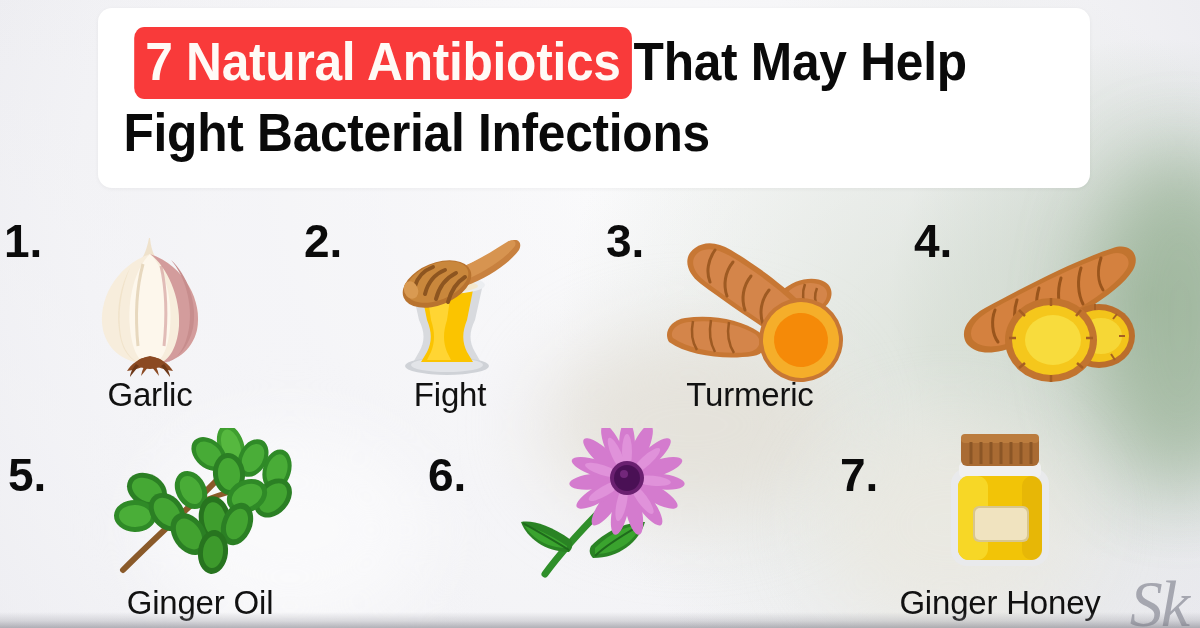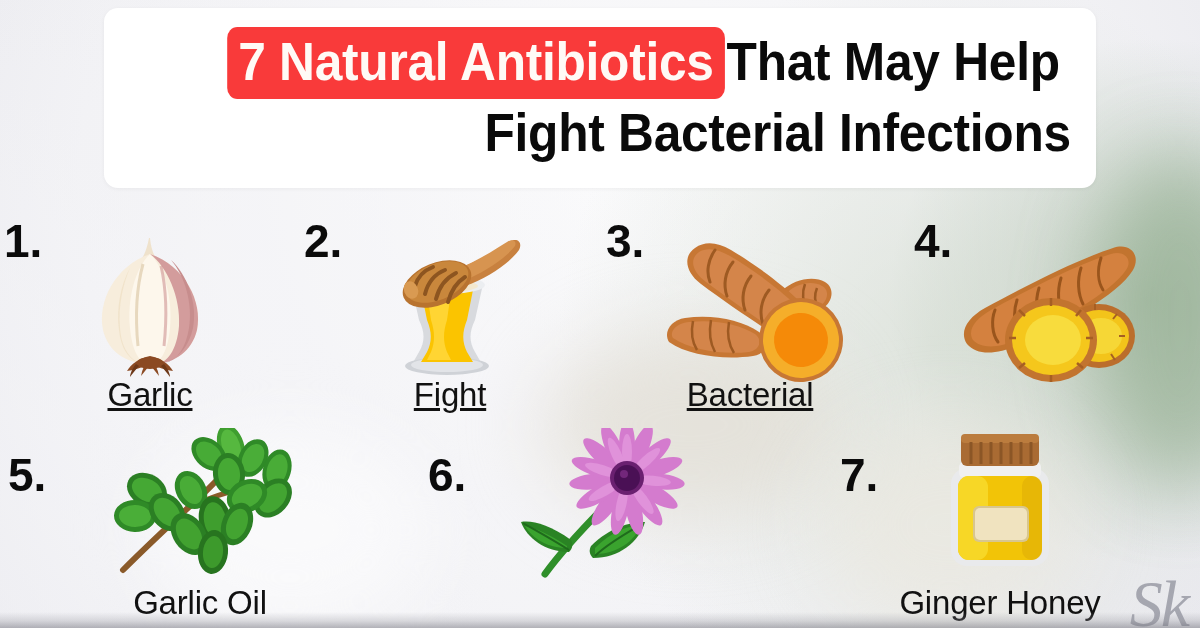--- a/index.html
+++ b/index.html
@@ -25,24 +25,24 @@
 
   
   .bottom-shade{
     position:absolute;left:0;bottom:0;width:1200px;height:16px;
     background:linear-gradient(to bottom, rgba(255,255,255,0) 0%, rgba(150,150,158,.30) 55%, rgba(110,110,120,.50) 100%);
     pointer-events:none;
   }
 
   
   .title-card{
-    position:absolute;left:104px;top:8px;width:992px;height:180px;
+    position:absolute;left:98px;top:8px;width:992px;height:180px;
     background:#ffffff;border-radius:14px;
     box-shadow:0 1px 4px rgba(0,0,0,.05);
-    display:flex;flex-direction:column;align-items:flex-end;justify-content:flex-start;
+    display:flex;flex-direction:column;align-items:flex-start;justify-content:flex-start;
     padding-top:16px;box-sizing:border-box;
   }
   .title-line{
     font-family:"Liberation Sans Narrow","Liberation Sans",sans-serif;
     font-weight:bold;font-size:54px;line-height:74px;
     color:#0a0a0a;white-space:nowrap;letter-spacing:-.3px;
     transform:scaleX(.92);transform-origin:center;
   }
   .title-line .hl{
     background:#f93a3a;color:#fffaf6;
@@ -66,21 +66,21 @@
     font-family:"Liberation Sans","DejaVu Sans",sans-serif;
     white-space:nowrap;letter-spacing:-.2px;
   }
 
   
   .c1 .num{left:4px;top:18px;}
   .c2 .num{left:4px;top:18px;}
   .c3 .num{left:6px;top:18px;}
   .c4 .num{left:14px;top:18px;}
   .r1 .art{margin-top:24px;}
-  .r1 .label{top:176px;text-decoration:underline;}
+  .r1 .label{top:176px;}
 
   .r2 .num{top:28px;}
   .c5 .num{left:8px;}
   .c6 .num{left:28px;}
   .c7 .num{left:40px;}
   .r2 .art{margin-top:4px;}
   .r2 .label{top:160px;}
 
   
   .art svg{display:block;}
@@ -199,21 +199,21 @@
             <path d="M96 52 C88 62 86 75 90 86"></path>
             <path d="M114 66 C106 76 104 89 108 100"></path>
             <path d="M132 80 C124 90 122 103 126 114"></path>
           </g>
 
           <ellipse cx="146" cy="116" rx="42" ry="42" transform="rotate(-28 146 116)" fill="#c77734"></ellipse>
           <ellipse cx="146" cy="116" rx="38" ry="38" transform="rotate(-28 146 116)" fill="#f5ae2a"></ellipse>
           <ellipse cx="146" cy="116" rx="27" ry="27" transform="rotate(-28 146 116)" fill="#f58a08"></ellipse>
         </svg>
       </div>
-      <div class="label">Bacterial</div>
+      <div class="label">Turmeric</div>
     </div>
 
     <div class="cell c4">
       <div class="num">4.</div>
       <div class="art">
         <svg width="190" height="160" viewBox="0 0 190 160">
 
           <path d="M12 120 C4 108 12 94 30 84 C70 62 126 34 158 24 C176 18 186 32 178 46 C164 70 104 104 62 122 C42 130 22 132 12 120 Z" fill="#c2742f"></path>
           <path d="M18 116 C12 106 20 95 36 86 C74 65 126 39 156 30 C170 26 178 36 171 46 C158 67 102 99 62 116 C44 124 26 125 18 116 Z" fill="#d4813f"></path>
           <g stroke="#9a551c" stroke-width="3" fill="none" stroke-linecap="round">
@@ -295,21 +295,21 @@
             <ellipse cx="110" cy="92" rx="11" ry="18" transform="rotate(-10 110 92)" fill="#3f9e2e"></ellipse>
             <ellipse cx="84" cy="106" rx="16" ry="23" transform="rotate(-34 84 106)" fill="#2b7f24"></ellipse>
             <ellipse cx="84" cy="106" rx="11" ry="17" transform="rotate(-34 84 106)" fill="#42a230"></ellipse>
             <ellipse cx="132" cy="96" rx="15" ry="22" transform="rotate(22 132 96)" fill="#2b7f24"></ellipse>
             <ellipse cx="132" cy="96" rx="10" ry="16" transform="rotate(22 132 96)" fill="#43a431"></ellipse>
             <ellipse cx="108" cy="124" rx="15" ry="22" transform="rotate(6 108 124)" fill="#27741f"></ellipse>
             <ellipse cx="108" cy="124" rx="10" ry="16" transform="rotate(6 108 124)" fill="#3d9a2c"></ellipse>
           </g>
         </svg>
       </div>
-      <div class="label">Garlic Oil</div>
+      <div class="label">Ginger Oil</div>
     </div>
 
     <div class="cell c6">
       <div class="num">6.</div>
       <div class="art">
         <svg width="190" height="150" viewBox="0 0 190 150">
 
           <path d="M40 146 C56 124 82 96 106 72" stroke="#2f8f2a" stroke-width="7" fill="none" stroke-linecap="round"></path>
 
           <path d="M66 112 C44 96 26 92 16 94 C22 110 40 124 64 124 C68 120 68 116 66 112 Z" fill="#2a8324"></path>

